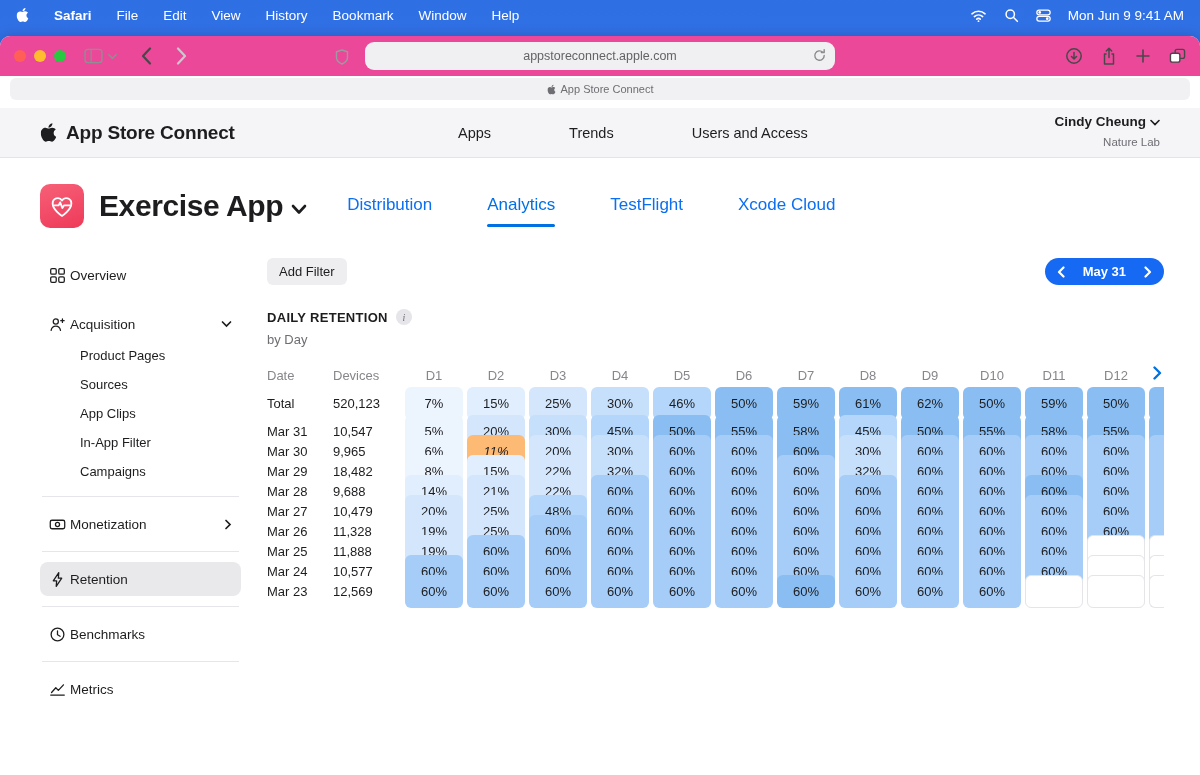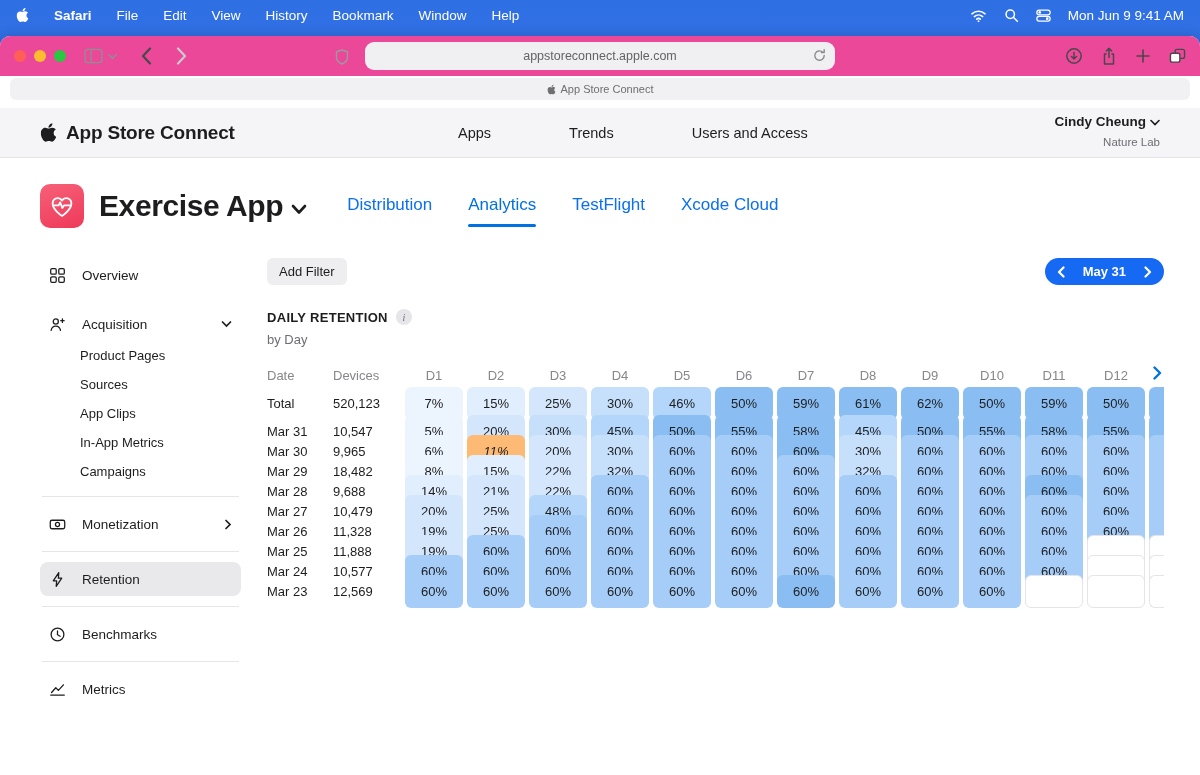--- a/index.html
+++ b/index.html
@@ -42,29 +42,29 @@
   .asc-nav span{cursor:pointer;}
   .account{margin-left:auto;text-align:right;line-height:1.25;}
   .acct-name{font-size:13.5px;font-weight:700;display:flex;align-items:center;gap:4px;justify-content:flex-end;}
   .acct-org{font-size:11.5px;color:#6e6e73;}
 
   
   .appheader{display:flex;align-items:center;padding:26px 40px 18px 40px;}
   .appicon{width:44px;height:44px;border-radius:10px;background:linear-gradient(160deg,#f76078,#ee3a59);display:flex;align-items:center;justify-content:center;}
   .apptitle{font-size:30px;font-weight:700;margin-left:15px;letter-spacing:-.4px;}
   .title-chev{margin-left:8px;margin-top:6px;}
-  .apptabs{display:flex;gap:36px;margin-left:40px;margin-top:10px;font-size:17px;}
+  .apptabs{display:flex;gap:55px;margin-left:40px;margin-top:10px;font-size:17px;}
   .app-tab{color:#0b6ff2;cursor:pointer;padding-bottom:12px;position:relative;}
   .app-tab.active{color:#0071e3;}
   .app-tab.active::after{content:"";position:absolute;left:0;right:0;bottom:0;height:3px;border-radius:2px;background:#0071e3;}
 
   
   .content{display:flex;padding:12px 36px 0 40px;}
   .sidebar{width:227px;flex-shrink:0;padding-right:26px;font-size:13.5px;}
-  .sb-item{height:34px;display:flex;align-items:center;gap:16px;padding:0 9px;border-radius:8px;cursor:pointer;}
+  .sb-item{height:34px;display:flex;align-items:center;gap:4px;padding:0 9px;border-radius:8px;cursor:pointer;}
   .sb-item.selected{background:#e9e9ec;}
   .sb-sub{height:29px;display:flex;align-items:center;padding-left:40px;font-size:13px;cursor:pointer;}
   .sb-div{height:1px;background:#e6e6ea;margin:10px 2px;}
   .sb-gap{height:15px;}
   .sb-chev{margin-left:auto;}
 
   .main{flex:1;min-width:0;}
   .controls{display:flex;align-items:center;margin-bottom:24px;}
   .addfilter{background:#eeeef0;border:none;border-radius:6px;height:27px;padding:0 12px;font-size:13px;font-family:inherit;color:#1d1d1f;cursor:pointer;}
   .pager{margin-left:auto;background:#1669f2;height:27px;border-radius:14px;display:flex;align-items:center;padding:0 10px;color:#fff;}
@@ -290,21 +290,21 @@
         <span>Acquisition</span>
         <span class="sb-chev">
             <svg width="11" height="8" viewBox="0 0 11 8" fill="none" stroke="#1d1d1f" stroke-width="1.7" stroke-linecap="round">
               <path d="M1.5 2 5.5 6l4-4"></path>
             </svg>
           </span>
       </div>
       <div class="sb-sub">Product Pages</div>
       <div class="sb-sub">Sources</div>
       <div class="sb-sub">App Clips</div>
-      <div class="sb-sub">In-App Metrics</div>
+      <div class="sb-sub">In-App Filter</div>
       <div class="sb-sub">Campaigns</div>
       <div class="sb-div"></div>
       <div class="sb-item">
         <svg width="17" height="17" viewBox="0 0 20 20" fill="none" stroke="#1d1d1f" stroke-width="1.5">
             <rect x="1.5" y="5" width="17" height="10" rx="2"></rect>
             <circle cx="10" cy="10" r="2.4"></circle>
           </svg>
         <span>Monetization</span>
         <span class="sb-chev">
             <svg width="8" height="11" viewBox="0 0 8 11" fill="none" stroke="#1d1d1f" stroke-width="1.7" stroke-linecap="round">

